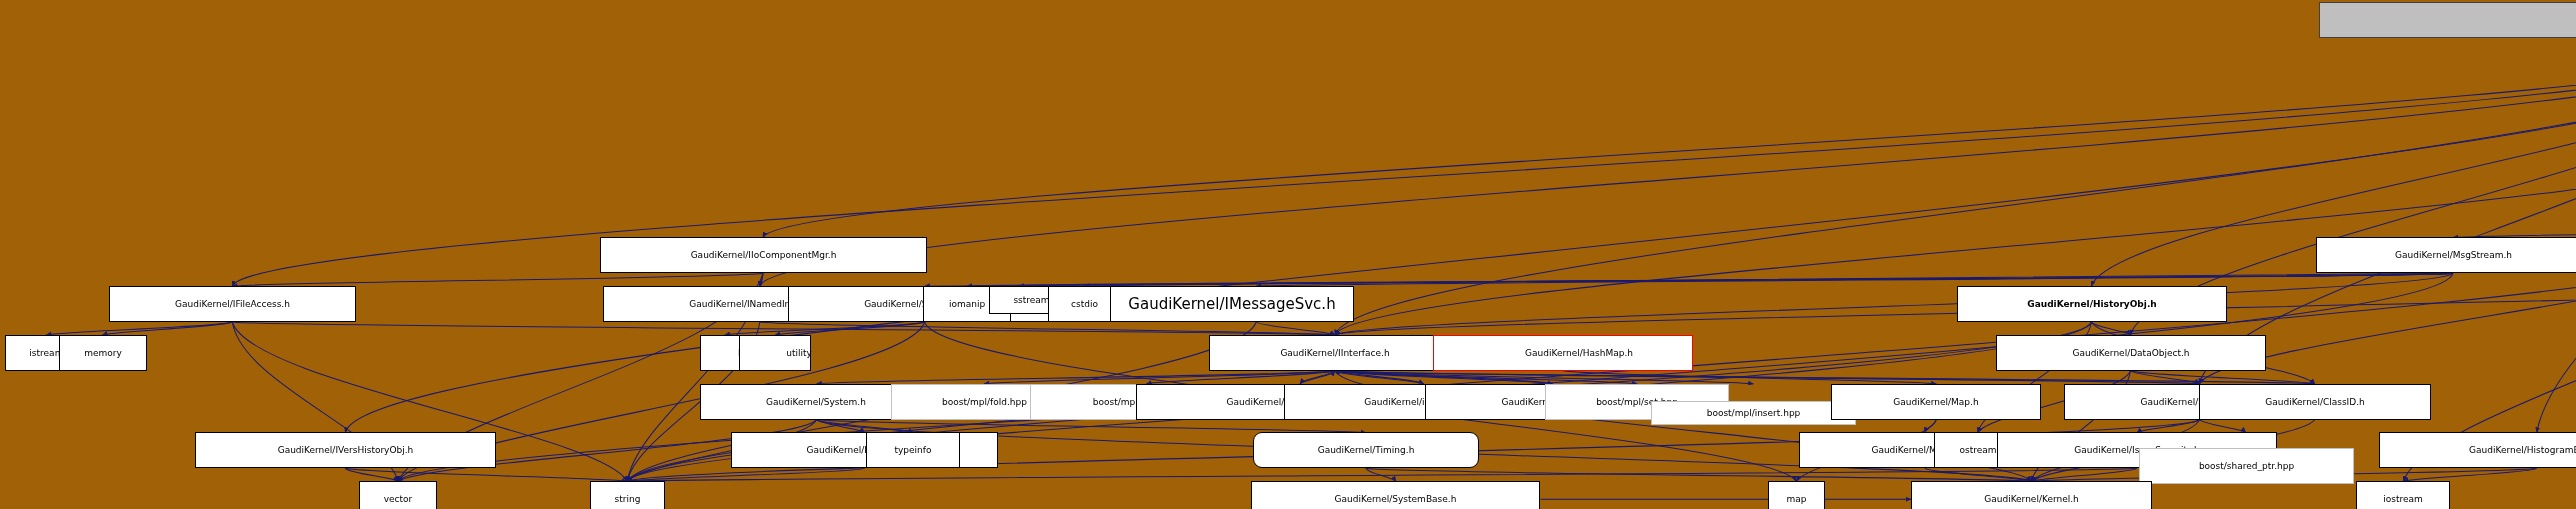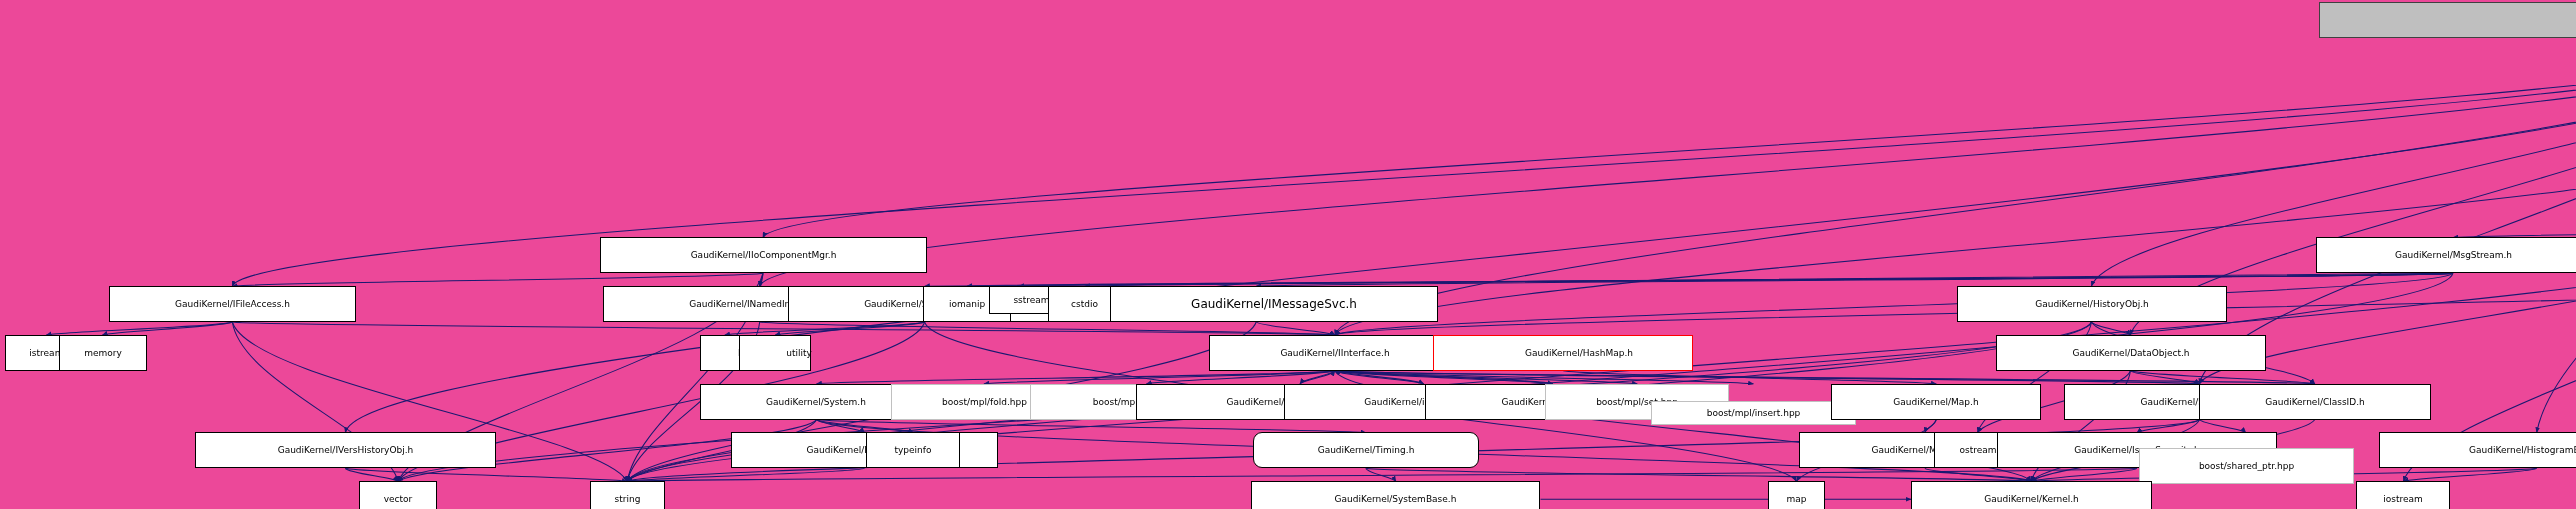--- a/index.html
+++ b/index.html
@@ -1,17 +1,17 @@
 <!DOCTYPE html>
 <html style="font-size:10.4px"><head>
 <meta charset="utf-8">
 <title>VirtualDestructors.cpp include dependency graph</title>
 <style>
   html,body{margin:0;padding:0;background:#ffffff;}
-  #canvas{position:relative;width:2576px;height:510px;background:#ec4899;
+  #canvas{position:relative;width:2576px;height:510px;background:#a16207;
           font-family:"DejaVu Sans","Liberation Sans",sans-serif;overflow:hidden;}
   svg.edges{position:absolute;left:0;top:0;width:2576px;height:510px;pointer-events:none;}
   .node{position:absolute;box-sizing:border-box;display:flex;align-items:center;
         justify-content:center;white-space:nowrap;background:#ffffff;
         border:0.7px solid #000000;color:#000000;line-height:1;z-index:5;}
   .node.root{background:#bfbfbf;border:0.7px solid #404040;}
   .node.ext{border:0.7px solid #c0c0c0;}
   .node.err{border:0.7px solid #ff0000;}
   .node span{display:block;padding:0 3.3px;}
 </style>
@@ -141,24 +141,24 @@
       </div>
       <div class="node" style="left: 923px; top: 286px; width: 88px; height: 36px; font-size: 9px;">
         <span>iomanip</span>
       </div>
       <div class="node" style="left: 977px; top: 286px; width: 85px; height: 28px; font-size: 9px; margin-left: 12px;">
         <span>sstream</span>
       </div>
       <div class="node" style="left: 1048px; top: 286px; width: 73px; height: 36px; font-size: 9px;">
         <span>cstdio</span>
       </div>
-      <div class="node" style="left: 1110px; top: 286px; width: 328px; height: 36px; font-size: 12px;">
+      <div class="node" style="left: 1110px; top: 286px; width: 244px; height: 36px; font-size: 15px;">
         <span>GaudiKernel/IMessageSvc.h</span>
       </div>
-      <div class="node" style="left: 1957px; top: 286px; width: 270px; height: 36px; font-size: 9px;">
+      <div class="node" style="left: 1957px; top: 286px; width: 270px; height: 36px; font-size: 9px; font-weight: bold;">
         <span>GaudiKernel/HistoryObj.h</span>
       </div>
       <div class="node" style="left: 4.9px; top: 335px; width: 83px; height: 36px; font-size: 9px;">
         <span>istream</span>
       </div>
       <div class="node" style="left: 59px; top: 335px; width: 88px; height: 36px; font-size: 9px;">
         <span>memory</span>
       </div>
       <div class="node" style="left: 700px; top: 335px; width: 49px; height: 36px; font-size: 9px; padding-left: 40px;">
         <span>list</span>

